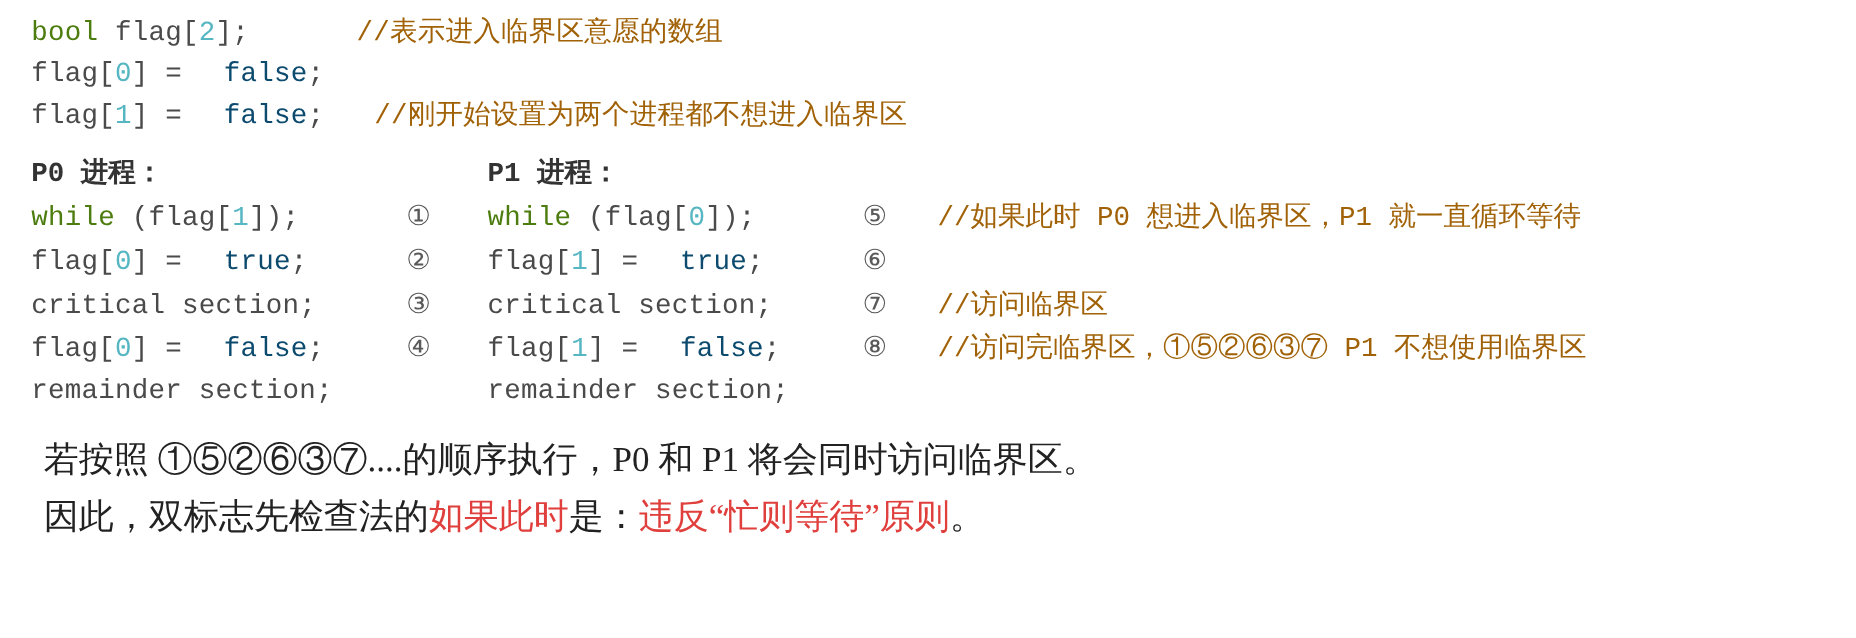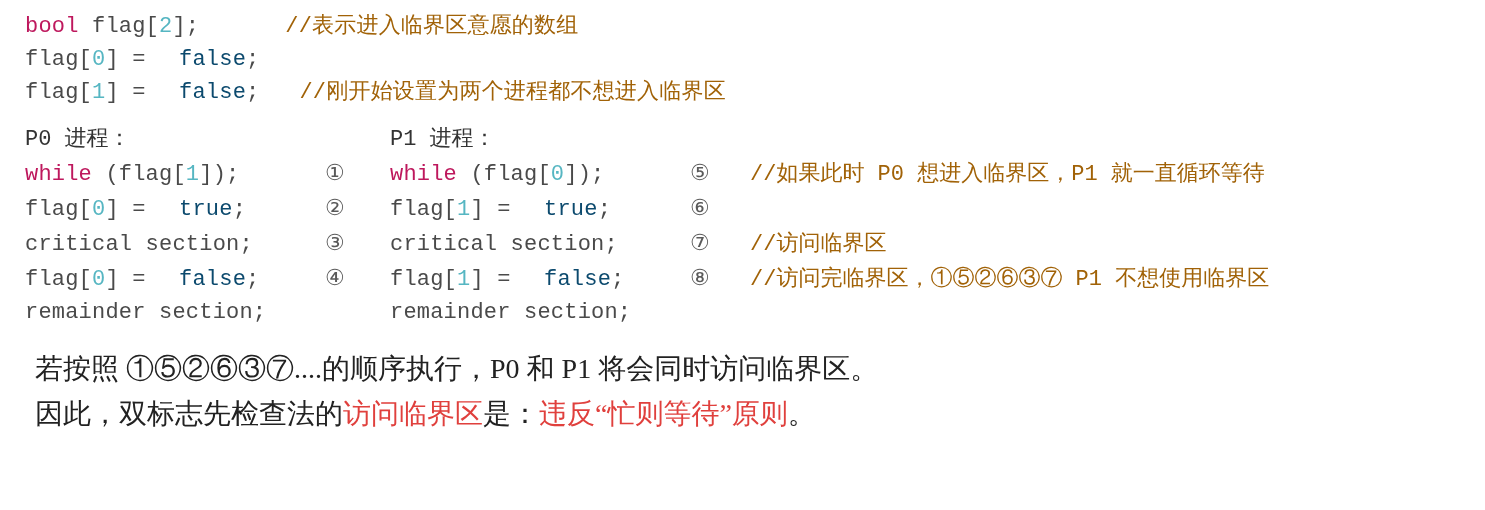--- a/index.html
+++ b/index.html
@@ -5,26 +5,26 @@
     * { margin: 0; padding: 0; box-sizing: border-box; }
     body {
       font-family: Menlo, Monaco, Consolas, "Courier New", monospace, "PingFang SC", "Hiragino Sans GB", "Microsoft YaHei", sans-serif;
       background: #ffffff;
       padding: 10px 25px;
       font-size: 22px;
       line-height: 1.5;
       color: #4a4a4a;
     }
     .code-line { white-space: pre; letter-spacing: 0.2px; }
-    .kw { color: #be185d; text-align: right; }  
+    .kw { color: #4d7c0f; text-align: right; }  
     .num { color: #56b6c2; } 
     .boolv { color: #0c4a6e; margin-left: 20px; } 
     .ident { color: #4a4a4a; }
     .comment { color: #a16207; }
-    .proc-label { font-weight: 400; color: #333; margin-top: 6px; }
+    .proc-label { font-weight: 700; color: #333; margin-top: 6px; }
     .circ { font-family: sans-serif; color: #5a5a5a; display: inline-block; }
     .prose { font-family: "Songti SC", "SimSun", serif; font-size: 28px; color: #222; margin-top: 18px; line-height: 1.6; padding-left: 10px; }
     .hl { color: #e0403d; }
     .row { display: flex; align-items: baseline; }
     .col0 { width: 300px; }   
     .col0b { width: 65px; }   
     .col1 { width: 300px; }   
     .col1b { width: 60px; }   
     .colc { flex: 1; }        
     .top-com { margin-left: 86px; }
@@ -81,14 +81,14 @@
 <div class="row">
   <div class="col0 code-line"><span class="ident">remainder section;</span></div>
   <div class="col0b"></div>
   <div class="col1 code-line"><span class="ident">remainder section;</span></div>
   <div class="col1b"></div>
   <div class="colc"></div>
 </div>
 
 <div class="prose">
   <div>若按照 ①⑤②⑥③⑦....的顺序执行，P0 和 P1 将会同时访问临界区。</div>
-  <div><span>因此，双标志先检查法的</span><span class="hl">访问临界区</span><span>是：</span><span class="hl">违反“忙则等待”原则</span><span>。</span></div>
+  <div><span>因此，双标志先检查法的</span><span class="hl">如果此时</span><span>是：</span><span class="hl">违反“忙则等待”原则</span><span>。</span></div>
 </div>
 
 </body></html>

